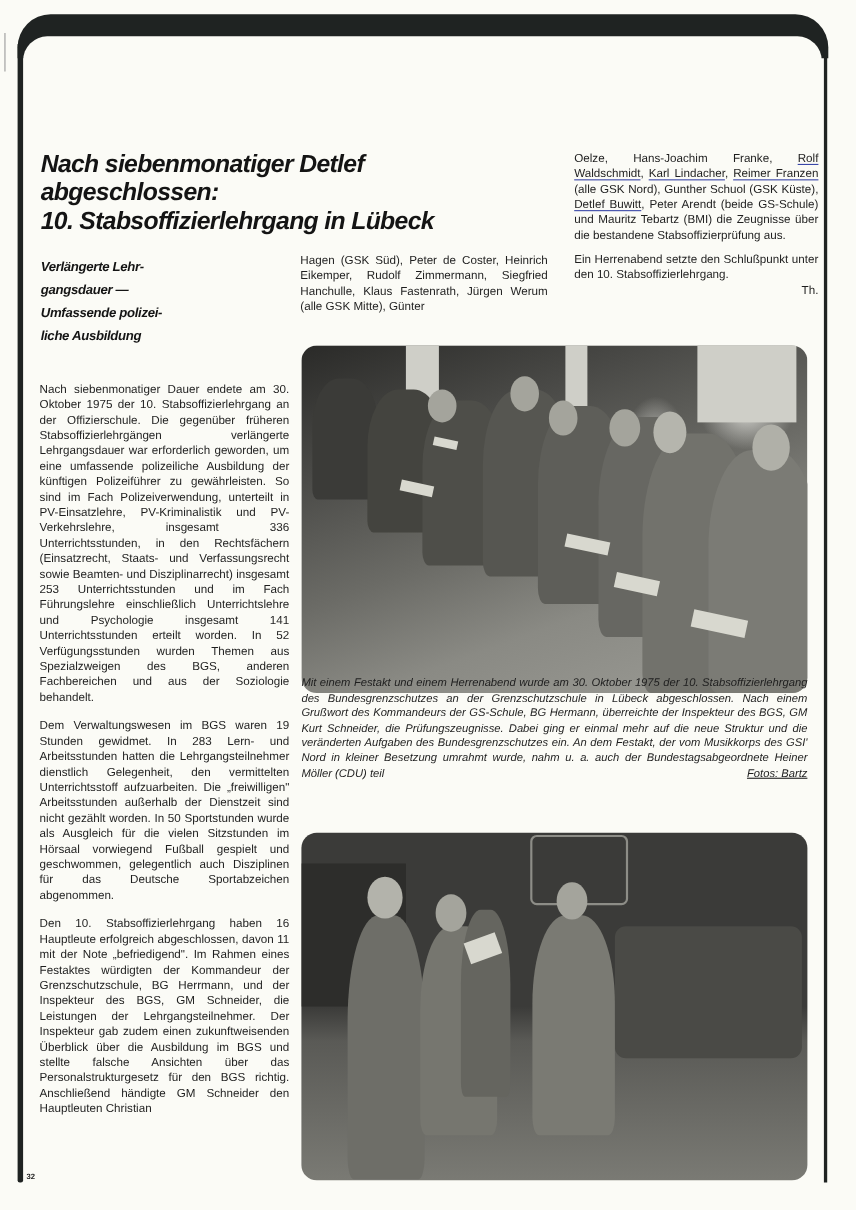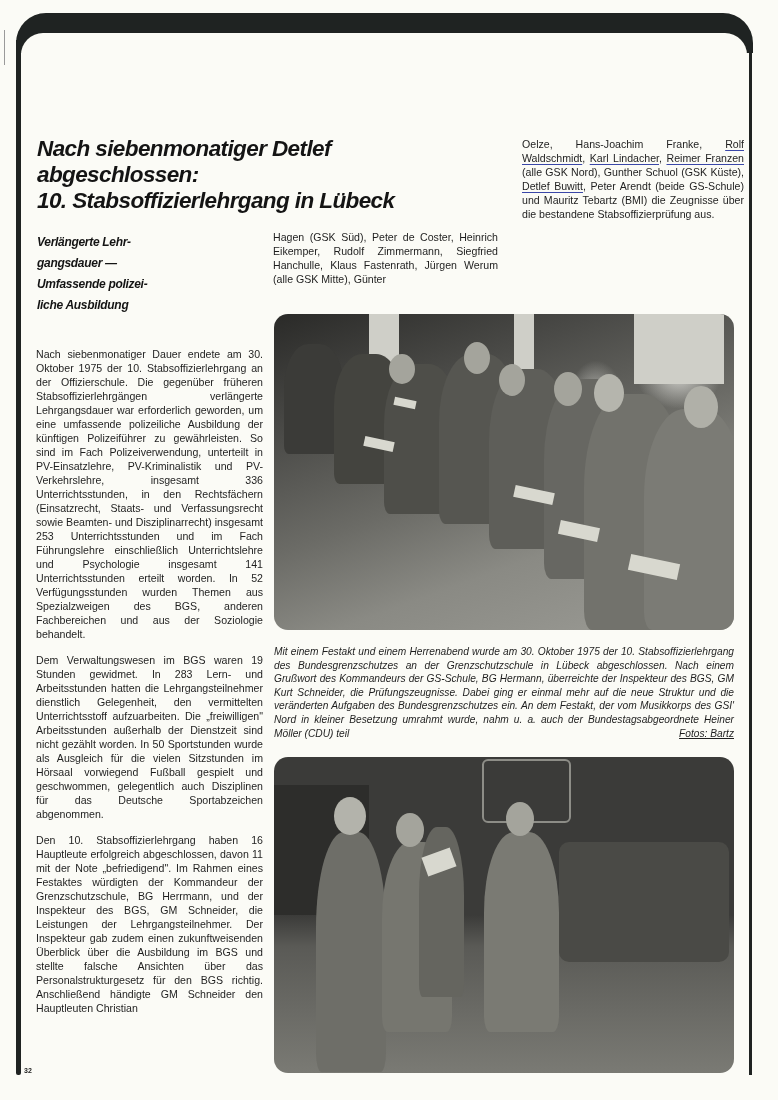--- a/index.html
+++ b/index.html
@@ -68,21 +68,21 @@
     background:
       linear-gradient(180deg, #3b3b39 0%, #3b3b39 50%, #5a5a56 60%, #7a7a74 100%);
   }
   .photo .fig { position: absolute; background: #5d5d58; border-radius: 40% 40% 8% 8%; }
   .photo .head { position: absolute; background: #a4a49c; border-radius: 50%; }
   .photo .paper { position: absolute; background: #d8d8cf; transform: rotate(12deg); }
   .photo .window { position: absolute; background: #cfcfc8; }
   .photo .emblem { position: absolute; border: 2px solid #8d8d87; border-radius: 6px; }
 
   .caption {
-    position: absolute; left: 274px; top: 645px; width: 460px;
+    position: absolute; left: 274px; top: 615px; width: 460px;
     font-style: italic; font-size: 10.2px; line-height: 13.6px; text-align: justify;
     color: #1e1e1e; margin: 0;
   }
   .caption-credit { float: right; text-decoration: underline; }
   .page-number {
     position: absolute; left: 24px; top: 1067px; font-size: 7px; font-weight: bold; color:#222;
   }
 </style>
 </head>
 <body>
@@ -112,20 +112,27 @@
   <p>Den 10. Stabsoffizierlehrgang haben 16 Hauptleute erfolgreich abgeschlossen, davon 11 mit der Note „befriedigend". Im Rahmen eines Festaktes würdigten der Kommandeur der Grenzschutzschule, BG Herrmann, und der Inspekteur des BGS, GM Schneider, die Leistungen der Lehrgangsteilnehmer. Der Inspekteur gab zudem einen zukunftweisenden Überblick über die Ausbildung im BGS und stellte falsche Ansichten über das Personalstrukturgesetz für den BGS richtig. Anschließend händigte GM Schneider den Hauptleuten Christian</p>
 </div>
 
 <div class="col col2">
   <p>Hagen (GSK Süd), Peter de Coster, Heinrich Eikemper, Rudolf Zimmermann, Siegfried Hanchulle, Klaus Fastenrath, Jürgen Werum (alle GSK Mitte), Günter</p>
 </div>
 
 <div class="col col3">
   <p>
     <span>Oelze, Hans-Joachim Franke, </span><span class="ul">Rolf Waldschmidt</span><span>, </span><span class="ul">Karl Lindacher</span><span>, </span><span class="ul">Reimer Franzen</span><span> (alle GSK Nord), Gunther Schuol (GSK Küste), </span><span class="ul">Detlef Buwitt</span><span>, Peter Arendt (beide GS-Schule) und Mauritz Tebartz (BMI) die Zeugnisse über die bestandene Stabsoffizierprüfung aus.</span>
+  </p>
+  <p>
+    <span>Ein Herrenabend setzte den Schlußpunkt unter den 10. Stabsoffizierlehrgang.</span>
+    <span class="sign">
+        <span></span>
+        <span>Th.</span>
+      </span>
   </p>
 </div>
 
 <div class="photo photo1">
   <div class="window" style="left:95px;top:0;width:30px;height:70px;"></div>
   <div class="window" style="left:240px;top:0;width:20px;height:60px;"></div>
   <div class="window" style="left:360px;top:0;width:90px;height:70px;"></div>
   <div class="fig" style="left:10px;top:30px;width:60px;height:110px;background:#3b3b38;"></div>
   <div class="fig" style="left:60px;top:40px;width:70px;height:130px;background:#44443f;"></div>
   <div class="fig" style="left:110px;top:50px;width:75px;height:150px;background:#4e4e49;"></div>

